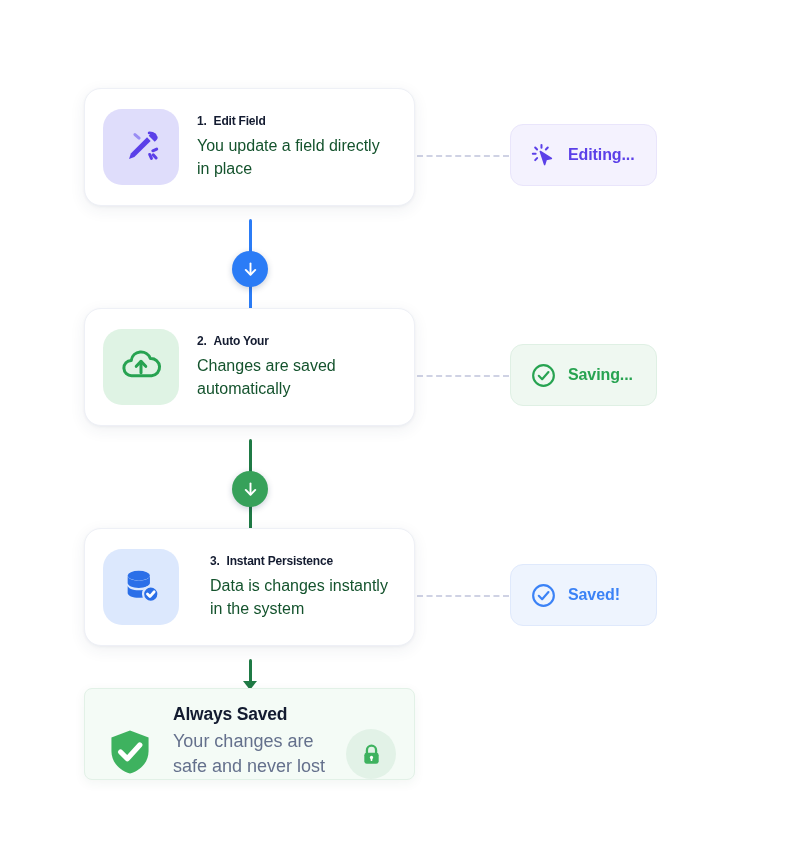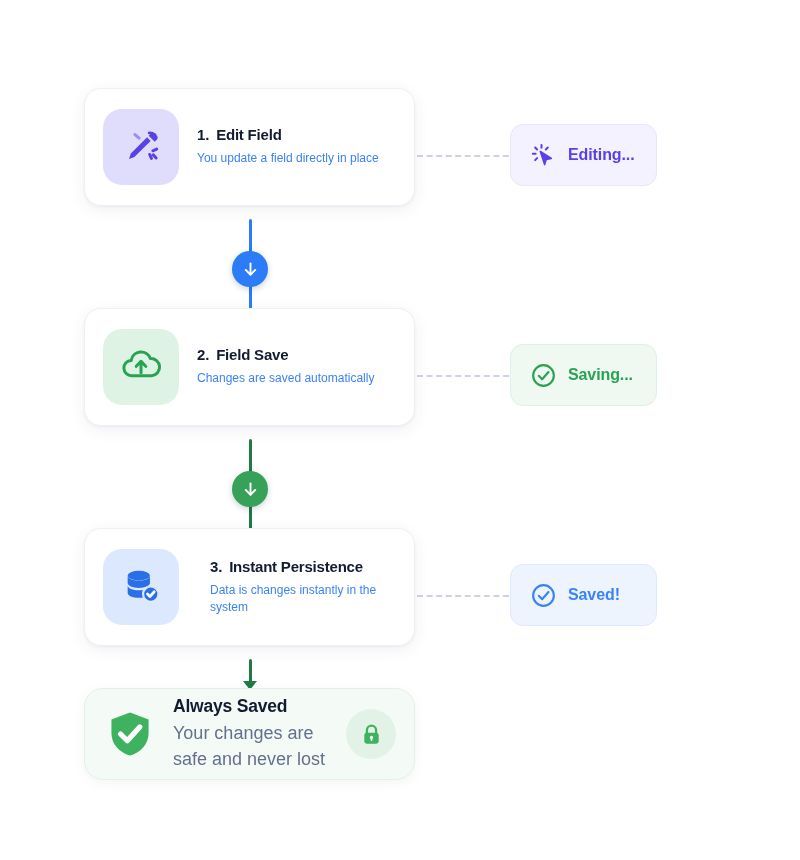--- a/index.html
+++ b/index.html
@@ -84,33 +84,33 @@
     align-items: center;
     justify-content: center;
   }
   .tile-violet { background: #dfddfb; }
   .tile-green  { background: #dff3e4; }
   .tile-blue   { background: #dce8fd; }
 
   .card-text { display: flex; flex-direction: column; }
 
   .card-title {
-    font-size: 15px;
+    font-size: 12px;
     font-weight: 700;
     color: #131b30;
     letter-spacing: -.2px;
     margin-bottom: 7px;
     white-space: nowrap;
   }
   .card-title .num { margin-right: 7px; }
 
   .card-desc {
-    font-size: 12px;
+    font-size: 16px;
     line-height: 1.42;
-    color: #3b82f6;
+    color: #14532d;
     max-width: 200px;
   }
 
   
   .badge {
     position: absolute;
     left: 510px;
     width: 147px;
     height: 62px;
     border-radius: 13px;
@@ -134,24 +134,24 @@
 
   
   .banner {
     position: absolute;
     left: 84px;
     top: 688px;
     width: 331px;
     height: 92px;
     background: #f4fbf6;
     border: 1px solid #e2f1e7;
-    border-radius: 19px;
+    border-radius: 8px;
     box-shadow: 0 3px 12px rgba(40,80,55,.06);
     display: flex;
-    align-items: center;
+    align-items: flex-end;
     padding: 0 18px;
     gap: 16px;
   }
   .banner-text { flex: 1 1 auto; display: flex; flex-direction: column; }
   .banner-title {
     font-size: 17.5px;
     font-weight: 700;
     color: #131b30;
     letter-spacing: -.2px;
     margin-bottom: 4px;
@@ -232,21 +232,21 @@
       <span>
         <svg width="46" height="46" viewBox="0 0 32 32" fill="none" stroke="#27a351" stroke-width="2.1" stroke-linecap="round" stroke-linejoin="round">
           <path d="M9.6 23.4 a5.3 5.3 0 0 1 -0.4 -10.6 a6.9 6.9 0 0 1 13.3 -1.3 a5.1 5.1 0 0 1 0.9 11.9 Z"></path>
           <line x1="16" y1="21.4" x2="16" y2="13.6"></line>
           <polyline points="12.7,16.9 16,13.5 19.3,16.9"></polyline>
         </svg>
       </span>
     </div>
     <div class="card-text">
       <div class="card-title">
-        <span class="num">2.</span><span>Field Save</span>
+        <span class="num">2.</span><span>Auto Your</span>
       </div>
       <div class="card-desc">Changes are saved automatically</div>
     </div>
   </div>
 
   <div class="card" style="top:528px;gap:31px;">
     <div class="icon-tile tile-blue">
       <span>
         <svg width="44" height="44" viewBox="0 0 32 32" fill="none">
           <ellipse cx="14.4" cy="9.2" rx="8.1" ry="3.5" fill="#2b6fe8"></ellipse>

